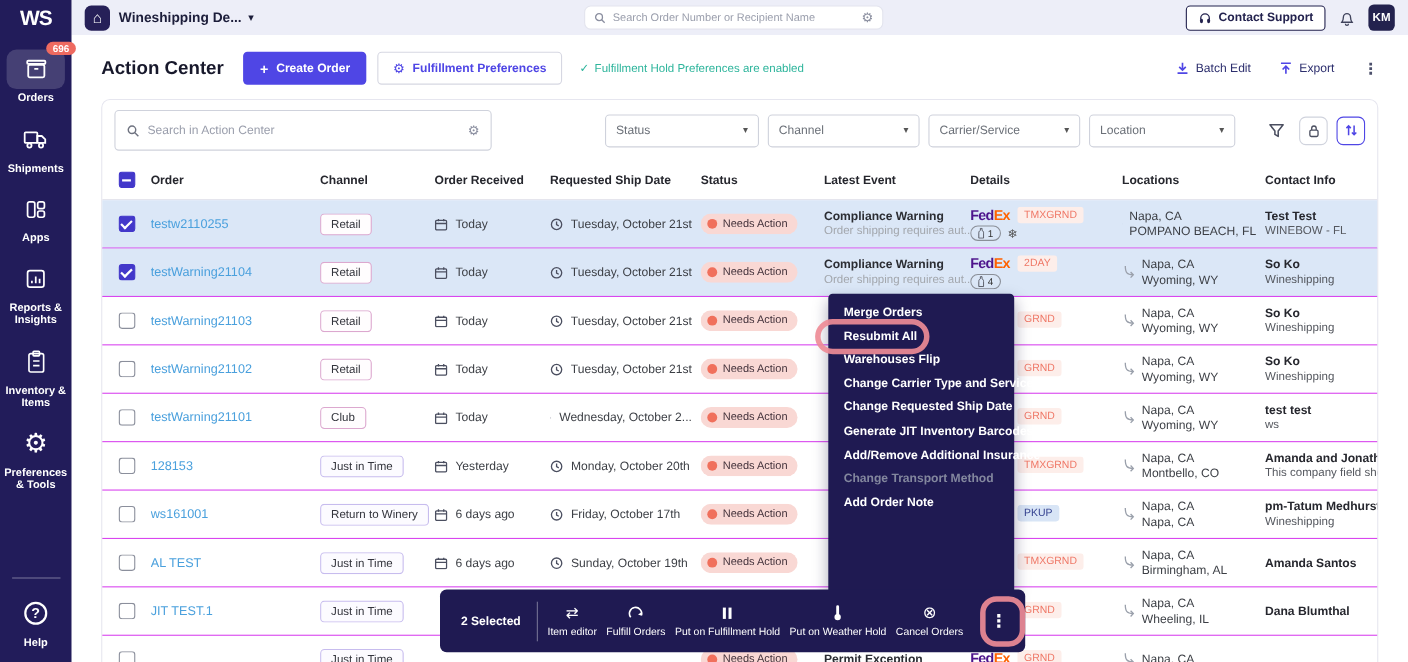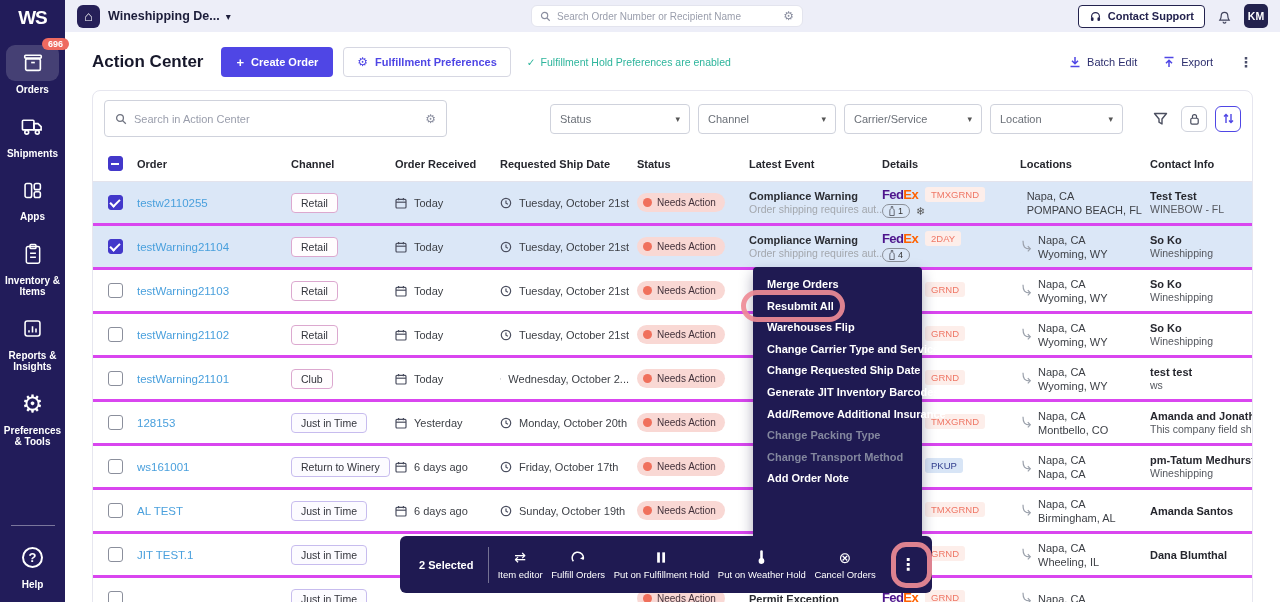--- a/index.html
+++ b/index.html
@@ -61,21 +61,21 @@
     padding:0 9px;font-size:11px;color:#6b7078;cursor:pointer}
   .dd .chv{font-size:9px;color:#555}
   .dd0{width:140px}.dd1{width:138px}.dd2{width:138px}.dd3{width:133px}
   .ibtn{width:26px;height:26px;border-radius:6px;display:flex;align-items:center;justify-content:center;cursor:pointer;background:#fff}
   .ibtn.plain{border:none}
   .ibtn.framed{border:1px solid #d0d3dd}
   .ibtn.active{border:1.5px solid #4f46e5}
   
   .thead,.trow{display:grid;grid-template-columns:44px 154px 104px 105px 137px 112px 133px 138px 130px 1fr;align-items:center}
   .thead{height:36px;border-bottom:1px solid #e3e3ec;font-size:11px;font-weight:700;color:#26272e}
-  .trow{height:44px;border-bottom:3px solid #d946ef;font-size:11px;color:#3c3f45}
+  .trow{height:44px;border-bottom:1px solid #d946ef;font-size:11px;color:#3c3f45}
   .trow.sel{background:#dbe7f7}
   .cell{padding-right:8px;overflow:hidden;white-space:nowrap}
   .c-check{display:flex;justify-content:center;padding-right:0}
   .cb{width:15px;height:15px;border:1.5px solid #8b8f9c;border-radius:3px;background:#fff;display:flex;
     align-items:center;justify-content:center;cursor:pointer}
   .cb.checked{background:#4338ca;border-color:#4338ca}
   .cb.checked::after{content:"";width:8px;height:4px;border-left:2px solid #fff;border-bottom:2px solid #fff;
     transform:rotate(-45deg);margin-top:-2px}
   .cb.indet{background:#4338ca;border-color:#4338ca}
   .cb.indet::after{content:"";width:8px;height:2px;background:#fff}
@@ -162,39 +162,39 @@
               <rect x="14" y="4" width="7" height="7" rx="2"></rect>
               <rect x="14" y="13.5" width="7" height="6.5" rx="2"></rect>
             </svg>
           </span>
         </div>
         <div class="nav-label">Apps</div>
       </div>
       <div class="nav-item">
         <div class="icon-box">
           <span>
+            <svg width="21" height="21" viewBox="0 0 24 24" fill="none" stroke="#fff" stroke-width="1.8">
+              <rect x="3.5" y="3.5" width="17" height="17" rx="2.5"></rect>
+              <path d="M8 16.5v-2.5M12 16.5v-7M16 16.5v-4.5"></path>
+            </svg>
+          </span>
+        </div>
+        <div class="nav-label">Reports &amp; Insights</div>
+      </div>
+      <div class="nav-item">
+        <div class="icon-box">
+          <span>
             <svg width="20" height="22" viewBox="0 0 24 26" fill="none" stroke="#fff" stroke-width="1.8">
               <rect x="4" y="4" width="16" height="20" rx="2"></rect>
               <rect x="8.5" y="1.5" width="7" height="5" rx="1"></rect>
               <path d="M8.5 12h7M8.5 17h7"></path>
             </svg>
           </span>
         </div>
         <div class="nav-label">Inventory &amp; Items</div>
-      </div>
-      <div class="nav-item">
-        <div class="icon-box">
-          <span>
-            <svg width="21" height="21" viewBox="0 0 24 24" fill="none" stroke="#fff" stroke-width="1.8">
-              <rect x="3.5" y="3.5" width="17" height="17" rx="2.5"></rect>
-              <path d="M8 16.5v-2.5M12 16.5v-7M16 16.5v-4.5"></path>
-            </svg>
-          </span>
-        </div>
-        <div class="nav-label">Reports &amp; Insights</div>
       </div>
       <div class="nav-item">
         <div class="icon-box">
           <span class="gear-glyph">⚙</span>
         </div>
         <div class="nav-label">Preferences &amp; Tools</div>
       </div>
     </div>
   <div class="sb-spacer"></div>
   <div class="sb-div"></div>
@@ -922,21 +922,20 @@
 </div>
 
 <div class="cmenu" id="cmenu">
     <div class="mi">Merge Orders</div>
     <div class="mi">Resubmit All</div>
     <div class="mi">Warehouses Flip</div>
     <div class="mi">Change Carrier Type and Service</div>
     <div class="mi">Change Requested Ship Date</div>
     <div class="mi">Generate JIT Inventory Barcodes</div>
     <div class="mi">Add/Remove Additional Insurance</div>
-    <div class="mi dis">Change Packing Type</div>
     <div class="mi dis">Change Transport Method</div>
     <div class="mi">Add Order Note</div>
   </div>
 
 <div class="abar">
   <span class="ab-sel">2 Selected</span>
   <span class="ab-div"></span>
   <div class="ab-items" id="ab-items">
       <div class="ab-it">
         <span class="ab-ic">

